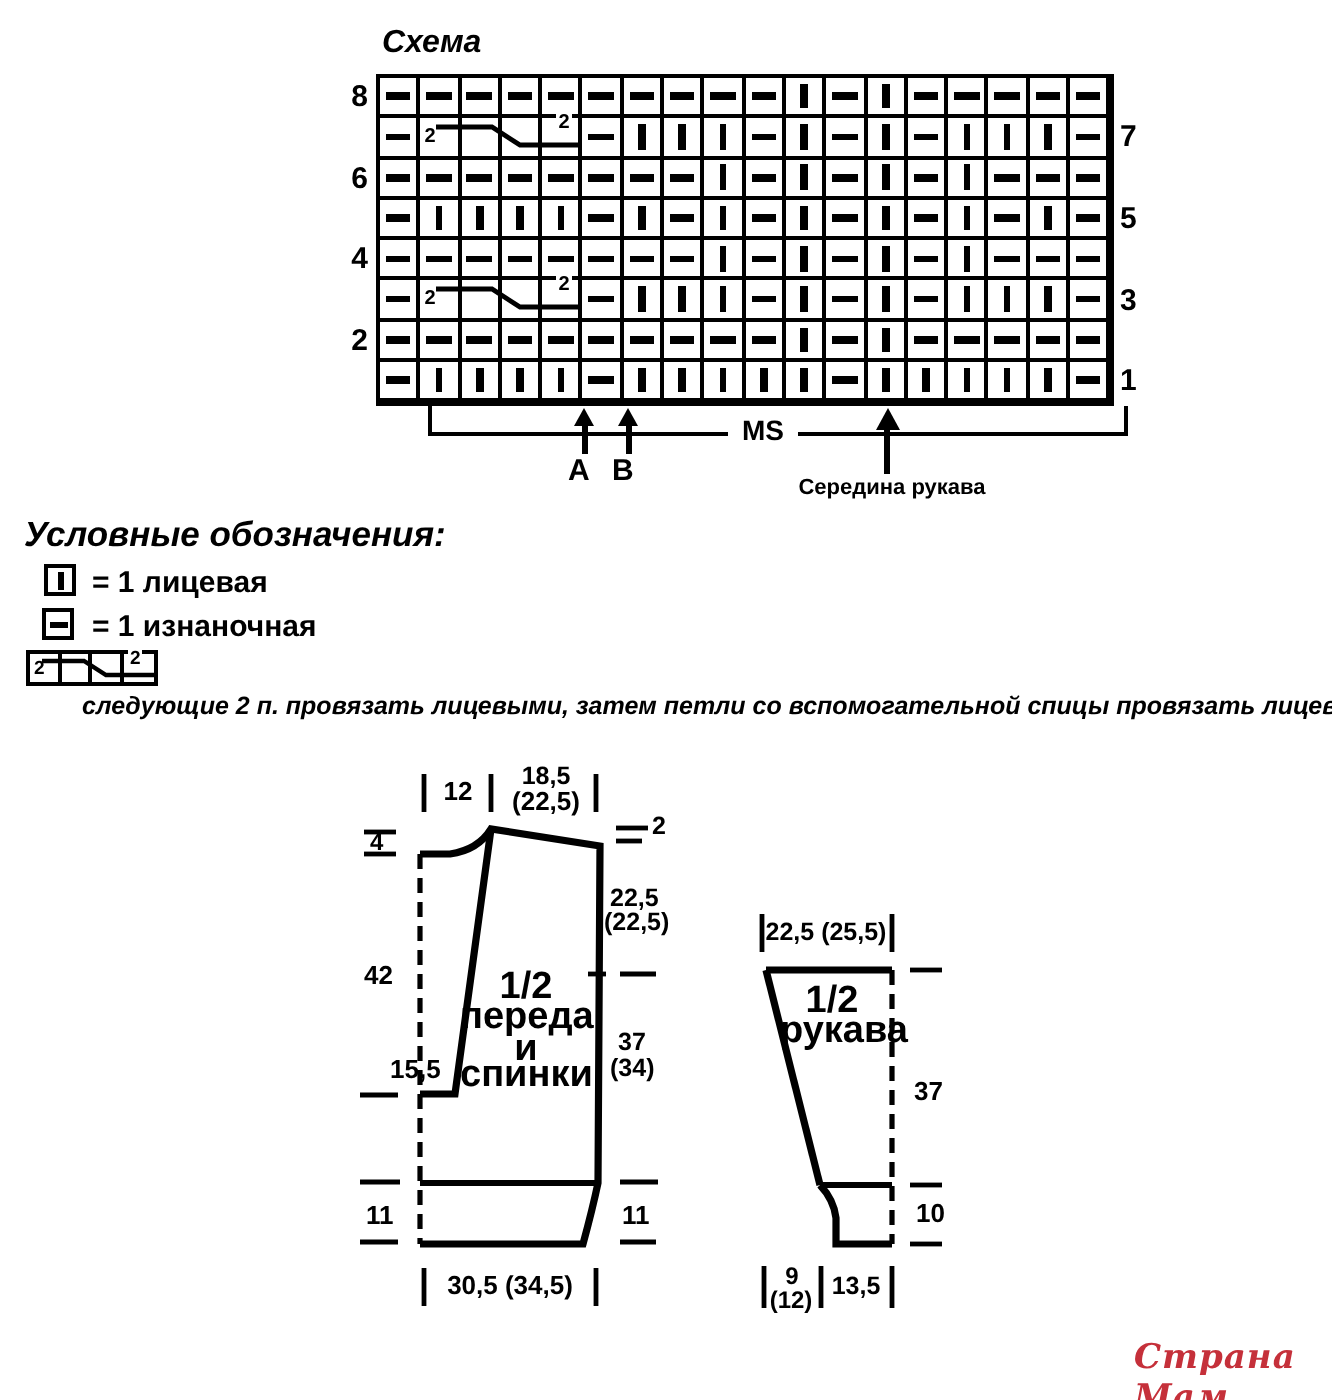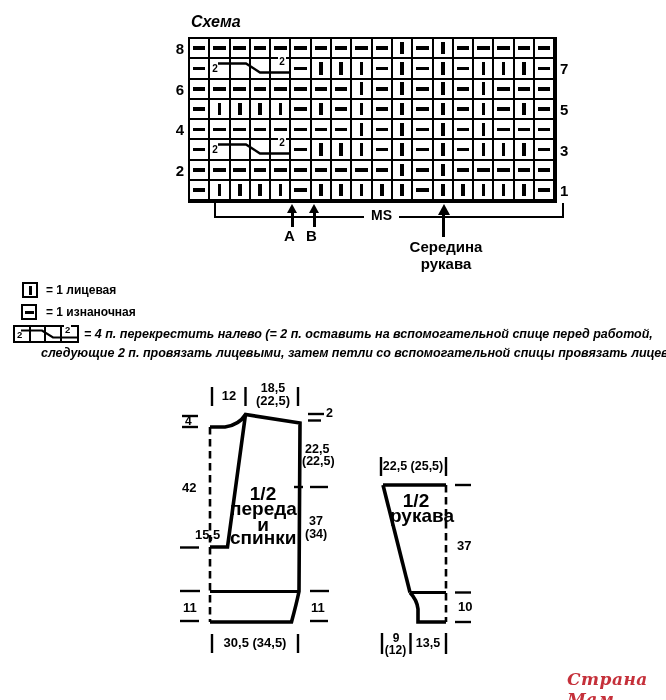--- a/index.html
+++ b/index.html
@@ -31,30 +31,30 @@
                  border-left:5.2px solid transparent;border-right:5.2px solid transparent;
                  border-bottom:9px solid #000;}
   #arrow-a{left:291px;top:213px;height:14px;}
   #arrow-b{left:313px;top:213px;height:14px;}
   #arrow-mid{left:442px;top:215px;height:22px;width:3px;}
   #arrow-mid::before{top:-11px;left:-4.5px;border-left:6px solid transparent;
                      border-right:6px solid transparent;border-bottom:11px solid #000;}
   #label-a{position:absolute;left:284px;top:227px;font-size:15px;font-weight:bold;}
   #label-b{position:absolute;left:306px;top:227px;font-size:15px;font-weight:bold;}
   #label-mid{position:absolute;left:392px;top:238px;width:108px;text-align:center;
-             font-size:15px;font-weight:bold;}
+             font-size:11px;font-weight:bold;}
   
   #legend-heading{position:absolute;left:12px;top:257px;font-size:17.5px;font-weight:bold;font-style:italic;}
   .lg-box{position:absolute;width:12px;height:12px;border:2.2px solid #000;display:flex;
           align-items:center;justify-content:center;background:#fff;}
   #lg-knit-box{left:22px;top:282px;}
   #lg-purl-box{left:21px;top:304px;}
   .lg-box .k{height:9px;width:3px;}
   .lg-box .p{width:9px;height:3px;}
-  .lg-label{position:absolute;font-size:12px;font-weight:bold;}
+  .lg-label{position:absolute;font-size:15px;font-weight:bold;}
   #lg-knit-label{left:46px;top:283px;}
   #lg-purl-label{left:46px;top:305px;}
   #lg-cable-box{position:absolute;left:13px;top:325px;width:62px;height:14px;
                 border:2.2px solid #000;background:#fff;}
   #lg-cable-box svg{position:absolute;left:0;top:0;}
   #lg-cable-box .c2l{left:2px;top:3px;font-size:9.5px;}
   #lg-cable-box .c2r{left:49px;top:-2px;font-size:9.5px;}
   .lg-cable-text{position:absolute;font-size:12.5px;font-weight:bold;font-style:italic;white-space:nowrap;}
   #lg-cable-line1{left:84px;top:327px;}
   #lg-cable-line2{left:41px;top:346px;}
@@ -533,39 +533,39 @@
 
   <div id="ms-bracket"></div>
   <div id="ms-label">MS</div>
   <div id="arrow-a" class="arrow"></div>
   <div id="arrow-b" class="arrow"></div>
   <div id="arrow-mid" class="arrow"></div>
   <div id="label-a">A</div>
   <div id="label-b">B</div>
   <div id="label-mid">Середина рукава</div>
 
+  <div id="legend-heading">Условные обозначения:</div>
   <div id="lg-knit-box" class="lg-box">
       <span class="k"></span>
     </div>
   <div id="lg-knit-label" class="lg-label">= 1 лицевая</div>
   <div id="lg-purl-box" class="lg-box">
       <span class="p"></span>
     </div>
   <div id="lg-purl-label" class="lg-label">= 1 изнаночная</div>
   <div id="lg-cable-box">
     <i class="sep" style="left:13.5px"></i>
       <i class="sep" style="left:29px"></i>
       <i class="sep" style="left:44.5px"></i>
     <svg width="62" height="14" viewBox="0 0 62 14">
         <polyline points="6,3.5 27,3.5 38,10.5 62,10.5" fill="none" stroke="#000" stroke-width="2.2"></polyline>
       </svg>
     <span class="c2 c2l">2</span>
     <span class="c2 c2r">2</span>
   </div>
-  <div id="lg-cable-line1" class="lg-cable-text">= 4 п. перекрестить налево (= 2 п. оставить на вспомогательной спице перед работой,</div>
   <div id="lg-cable-line2" class="lg-cable-text">следующие 2 п. провязать лицевыми, затем петли со вспомогательной спицы провязать лицевыми)</div>
 
   <svg id="schem" width="666" height="700" viewBox="0 0 666 700">
     <g fill="none" stroke="#000">
       <path d="M210 427 L225 427 Q239 425 245.5 414.5 L300 423 L299 591.5 C297 601 294.5 611 291.5 622 L210 622" stroke-width="3.6"></path>
       <path d="M210 591.5 L299 591.5" stroke-width="3"></path>
       <path d="M245.5 414.5 L227.5 547 L210 547" stroke-width="3.6"></path>
       <path d="M210 427 L210 622" stroke-width="2.6" stroke-dasharray="7.5 4.5"></path>
     </g>
     <g fill="none" stroke="#000">

